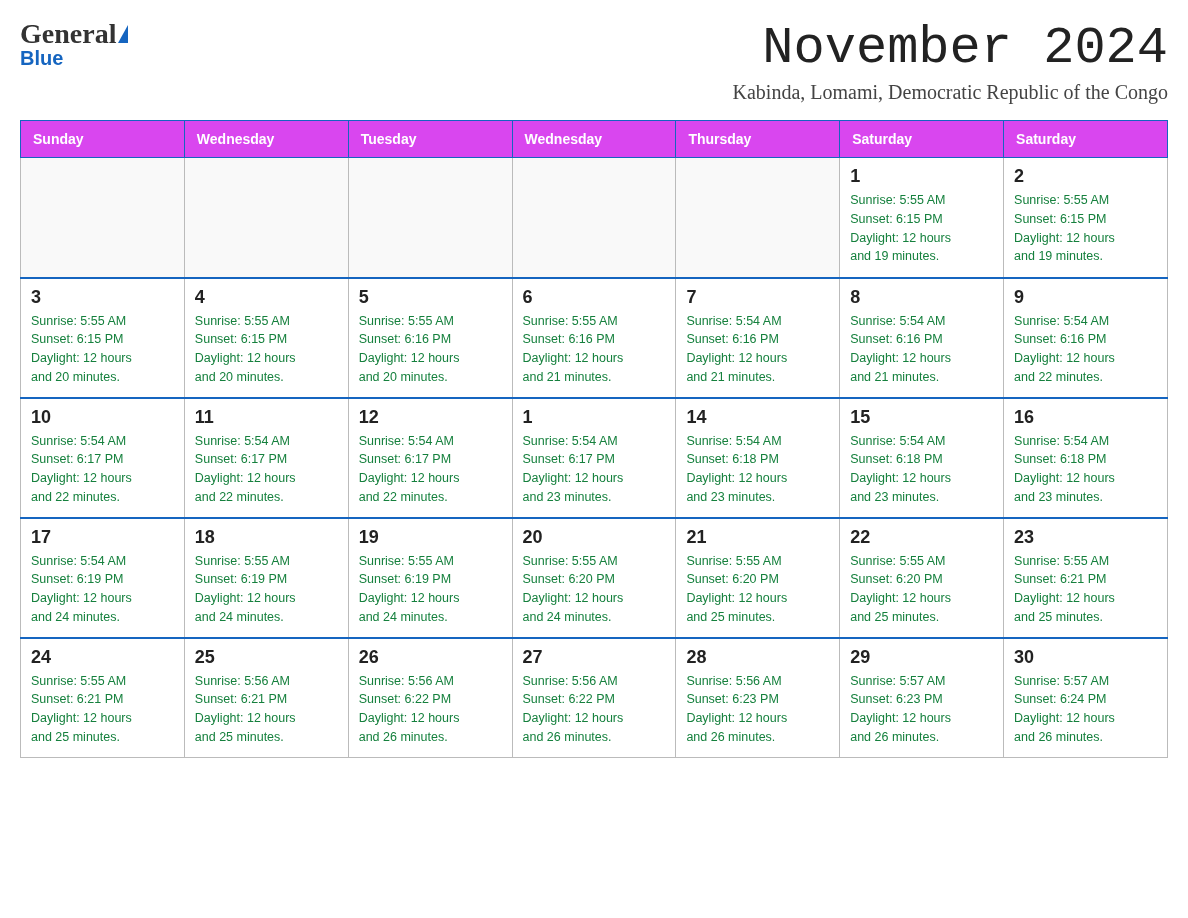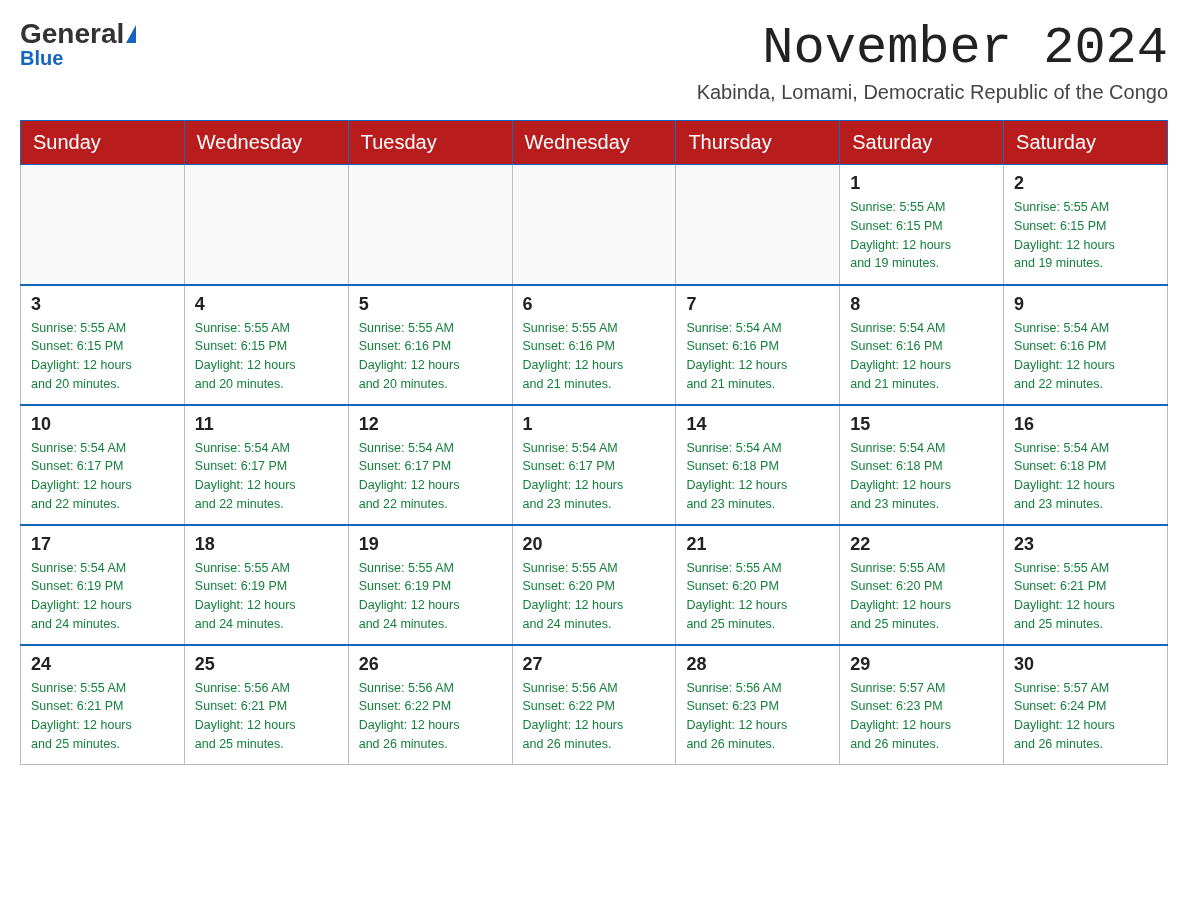--- a/index.html
+++ b/index.html
@@ -38,46 +38,48 @@
       width: 0;
       height: 0;
       border-left: 10px solid transparent;
       border-bottom: 18px solid #1565c0;
       margin-left: 2px;
       vertical-align: middle;
     }
     .logo-line {
       display: flex;
       align-items: center;
+      font-family: Liberation Serif, serif;
     }
     .title-section {
       text-align: right;
     }
     .month-title {
       font-size: 52px;
       font-weight: normal;
       color: #222;
       line-height: 1.1;
       font-family: Liberation Mono, monospace;
     }
     .location-title {
       font-size: 20px;
       color: #444;
       margin-top: 4px;
+      font-family: Liberation Serif, serif;
     }
     .calendar-table {
       width: 100%;
       border-collapse: collapse;
       margin-top: 16px;
     }
     .calendar-table th {
-      background-color: #b91c1c;
+      background-color: #d946ef;
       color: #fff;
-      font-size: 20px;
-      font-weight: normal;
+      font-size: 14px;
+      font-weight: bold;
       padding: 10px 12px;
       text-align: left;
       border: 1px solid #1565c0;
     }
     .calendar-table td {
       border: 1px solid #bbb;
       vertical-align: top;
       padding: 8px 10px;
       width: 14.28%;
       height: 120px;

